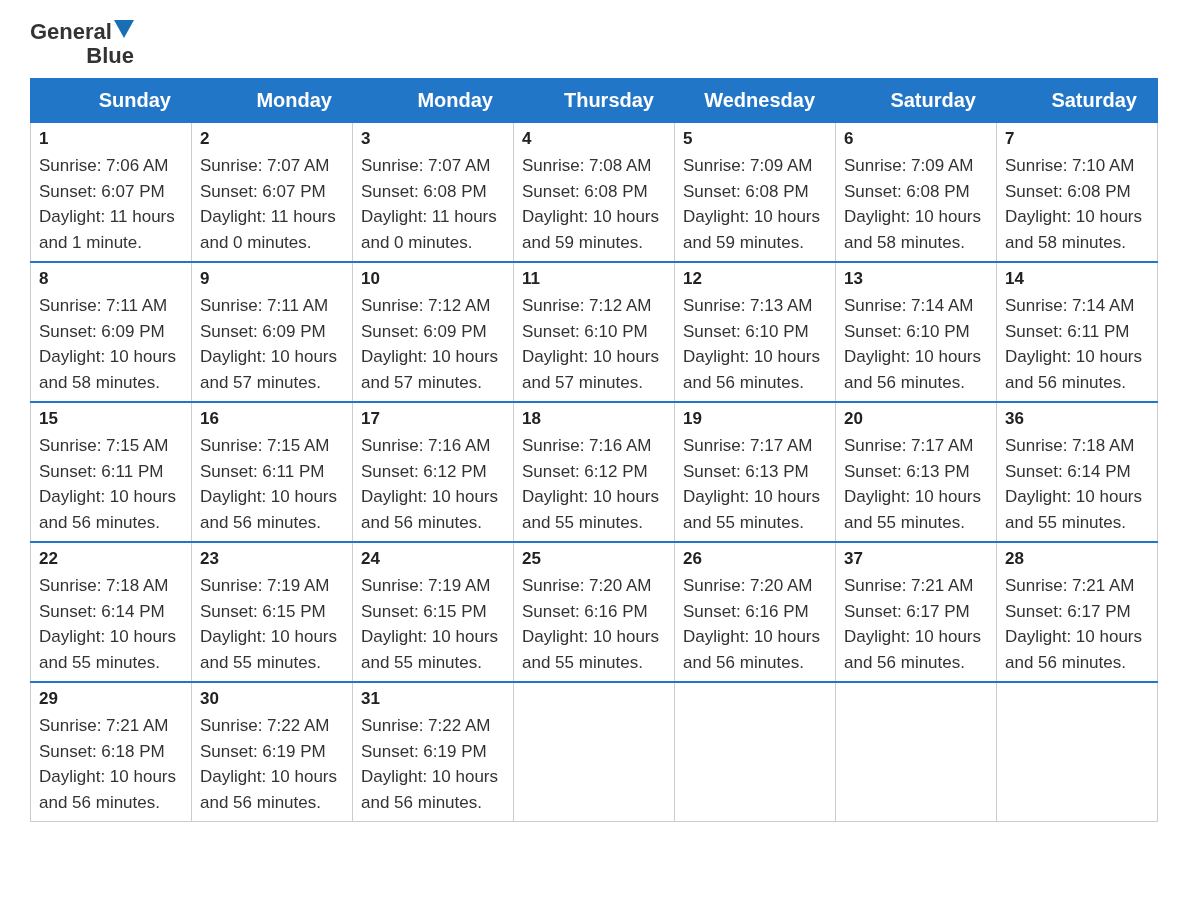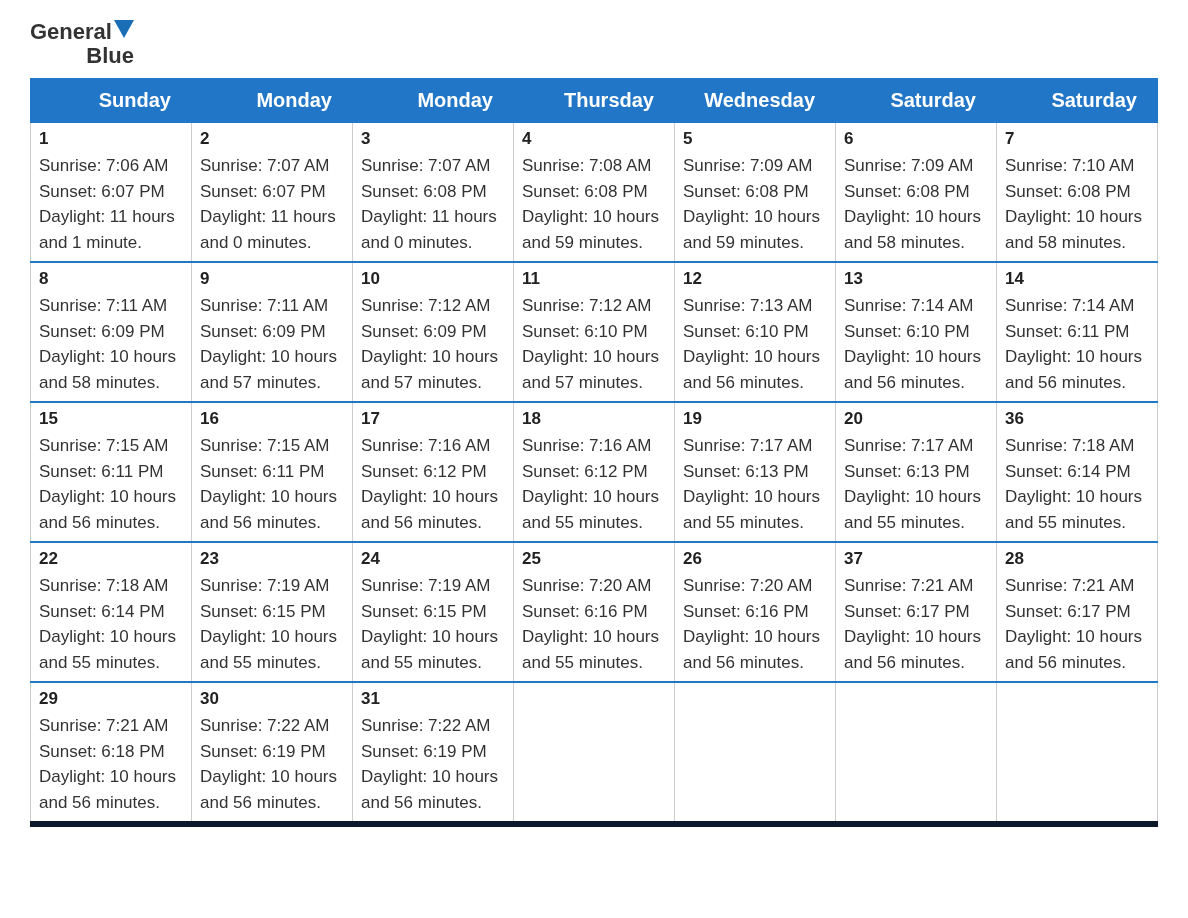--- a/index.html
+++ b/index.html
@@ -75,21 +75,21 @@
     }
     .day-info {
       font-size: 17px;
       color: #333;
       line-height: 1.5;
     }
     tbody tr {
       border-bottom: 2px solid #2176c7;
     }
     tbody tr:last-child {
-      border-bottom: 6px solid #0f172a;
+      border-bottom: 1px solid #0f172a;
     }
     td.empty {
       background: #fff;
     }
   </style>
 </head>
 <body>
 
 <div class="header">
   <div class="logo">

